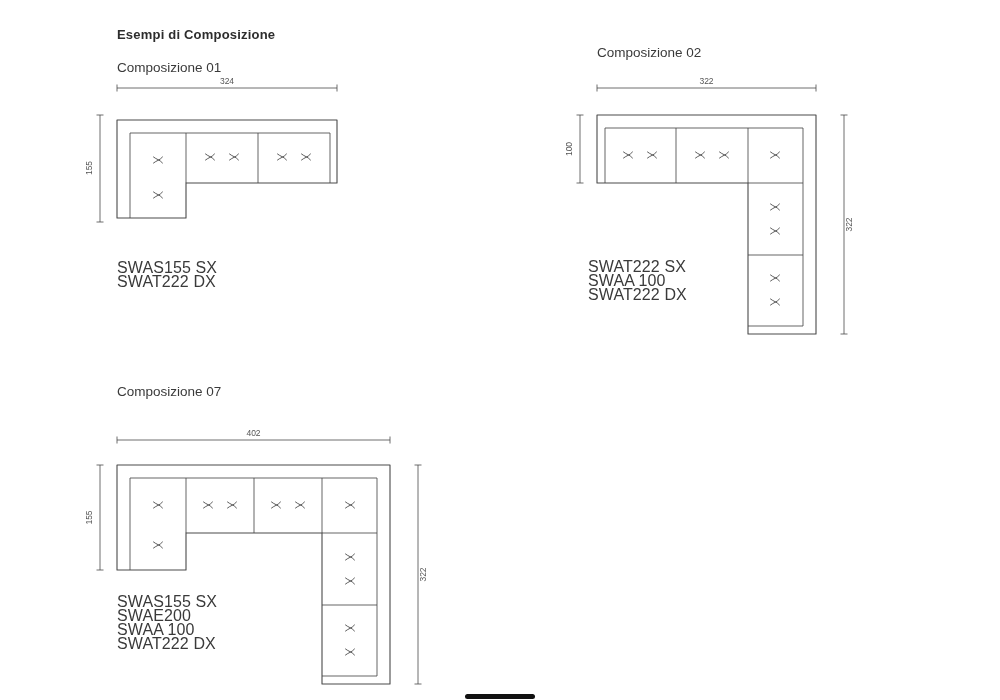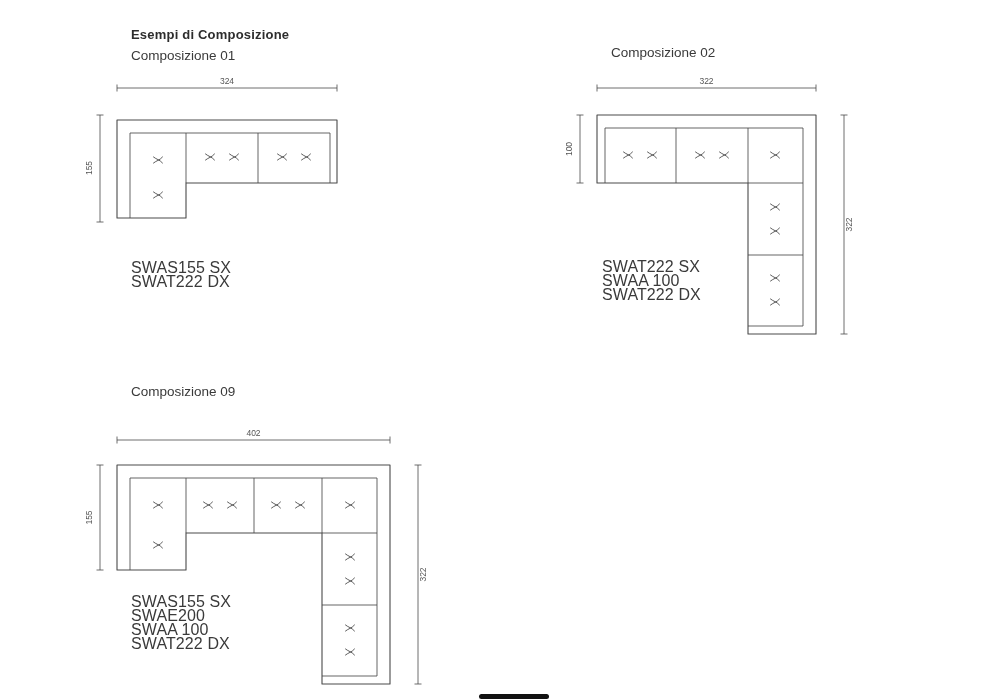--- a/index.html
+++ b/index.html
@@ -3,21 +3,21 @@
 <meta charset="utf-8">
 <style>
   * { margin:0; padding:0; box-sizing:border-box; }
   html,body { width:1000px; height:700px; background:#ffffff; }
   body {
     position:relative;
     overflow:hidden;
     font-family:"Liberation Sans", sans-serif;
     color:#3a3a3a;
   }
-  .abs { position:absolute;margin-left:14px; }
+  .abs { position:absolute; }
   .title { font-size:13px; font-weight:bold; letter-spacing:.2px; color:#2d2d2d; }
   .comp-heading { font-size:13.5px; color:#3a3a3a; }
   .parts { font-size:16px; line-height:14px; color:#3a3a3a; letter-spacing:.1px; }
   svg.drawing { position:absolute; overflow:visible; }
   .dim-text { font-size:8.5px; fill:#555555; }
   svg line, svg path { stroke:#4a4a4a; fill:none; }
   .bottom-bar { background:#111111; border-radius:3px; }
 </style>
 </head>
 <body>
@@ -25,23 +25,23 @@
 <svg width="0" height="0" style="position:absolute" aria-hidden="true">
   <defs>
     <g id="stitch" stroke="#4a4a4a" stroke-width="0.9" fill="none" stroke-linecap="round">
       <path d="M -4.5 -3 C -1.5 -0.5 1.5 -0.5 4.5 3"></path>
       <path d="M -4.5 3 C -1.5 0.5 1.5 0.5 4.5 -3"></path>
     </g>
   </defs>
 </svg>
 
 <div class="abs title" style="left:117px;top:27px">Esempi di Composizione</div>
-<div class="abs comp-heading" style="left:117px;top:48px">Composizione 01</div>
+<div class="abs comp-heading" style="left:117px;top:60px">Composizione 01</div>
 <div class="abs comp-heading" style="left:597px;top:45px">Composizione 02</div>
-<div class="abs comp-heading" style="left:117px;top:384px">Composizione 09</div>
+<div class="abs comp-heading" style="left:117px;top:384px">Composizione 07</div>
 
 <svg class="drawing" style="left:70px;top:75px" width="300" height="160" viewBox="0 0 300 160">
 
   <g stroke-width="0.8">
     <line x1="47" y1="13" x2="267" y2="13"></line>
     <line x1="47" y1="9.5" x2="47" y2="16.5"></line>
     <line x1="267" y1="9.5" x2="267" y2="16.5"></line>
   </g>
   <text class="dim-text" x="157" y="9" text-anchor="middle">324</text>
 

